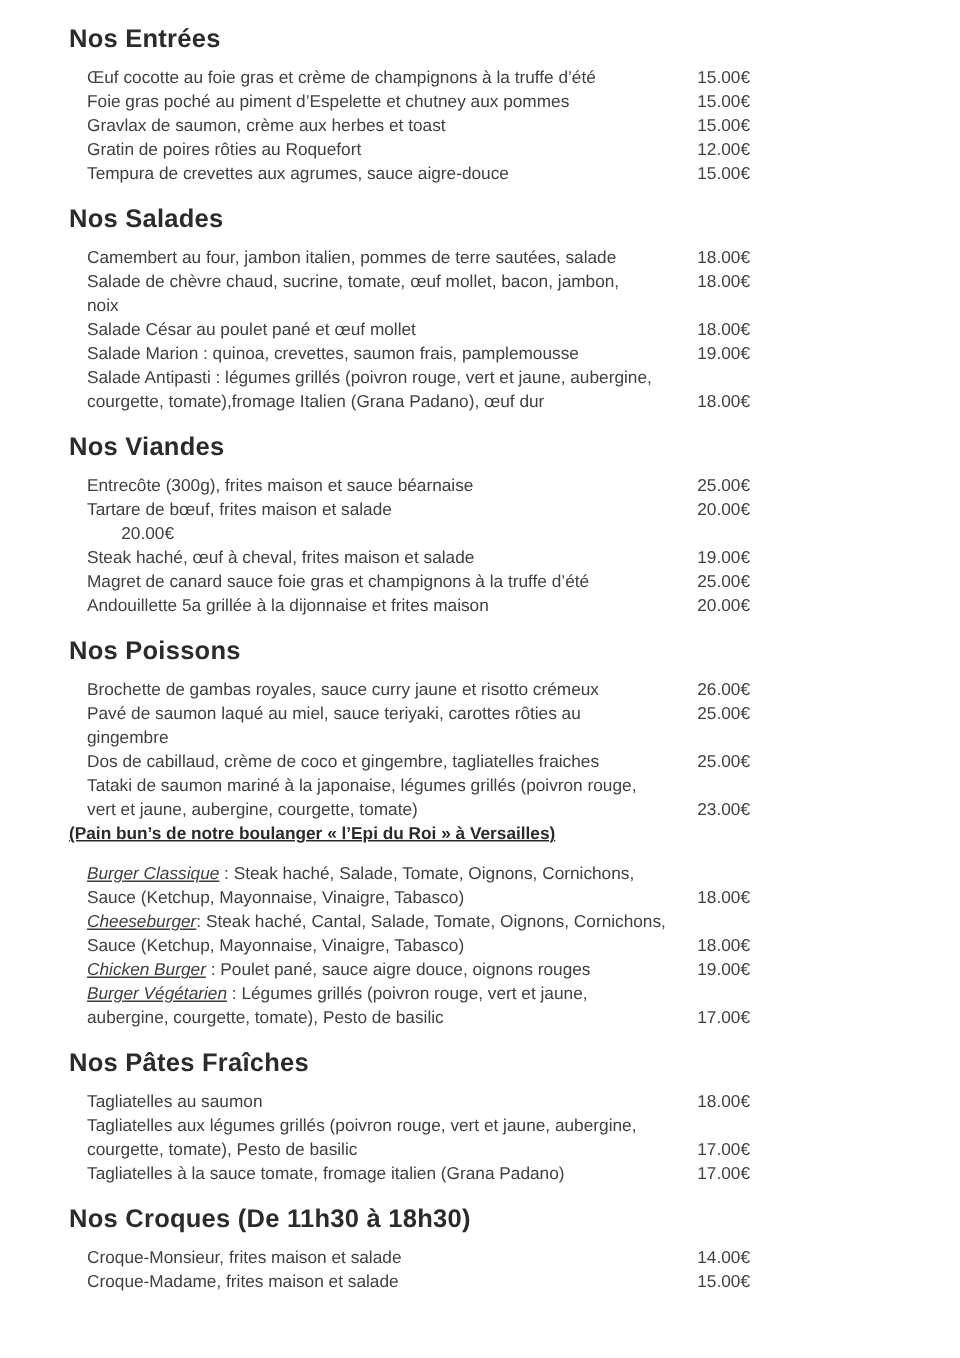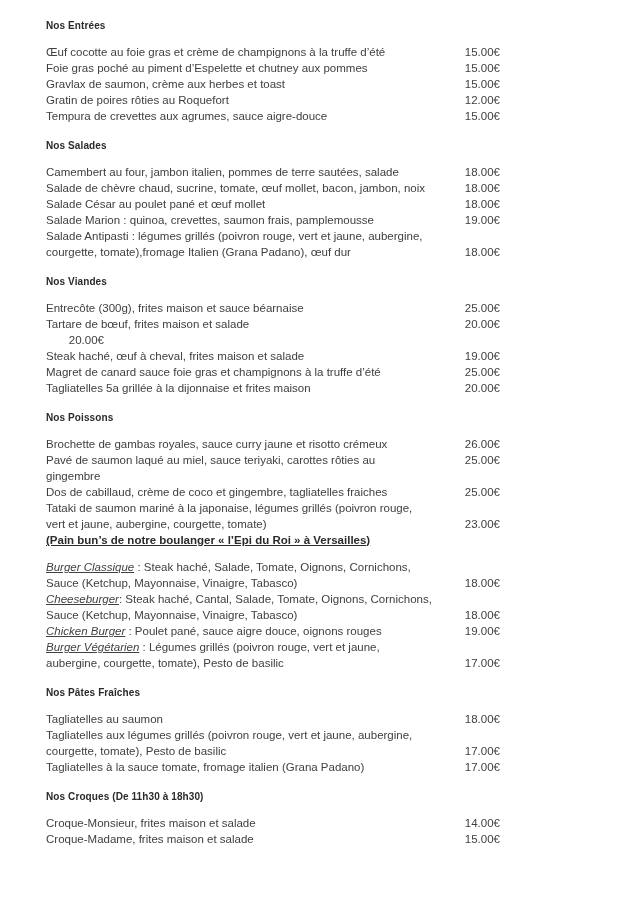--- a/index.html
+++ b/index.html
@@ -22,41 +22,42 @@
     box-sizing: border-box;
     padding: 18px 140px 0 46px;
   }
   .menu {
     width: 454px;
   }
   .section {
     width: 100%;
   }
   .section-heading {
-    font-size: 10px;
+    font-size: 17px;
     font-weight: bold;
     color: #2b2b2b;
     line-height: 15px;
     margin: 0;
     letter-spacing: 0.01em;
   }
   .section + .section > .section-heading,
   .section-heading.spaced {
     margin-top: 14px;
   }
   .section-heading-line2 {
     font-size: 11.5px;
     font-weight: bold;
     color: #2b2b2b;
     line-height: 16px;
     margin: 0;
     text-decoration: underline;
   }
   .items {
     margin-top: 11px;
+    margin-left: 12px;
   }
   .item {
     display: flex;
     align-items: flex-start;
     justify-content: space-between;
     font-size: 11.5px;
     line-height: 16px;
     color: #404040;
   }
   .item-name {
@@ -164,21 +165,21 @@
           </div>
           <div class="item">
             <span class="item-name">Steak haché, œuf à cheval, frites maison et salade</span>
             <span class="item-price">19.00€</span>
           </div>
           <div class="item">
             <span class="item-name">Magret de canard sauce foie gras et champignons à la truffe d’été</span>
             <span class="item-price">25.00€</span>
           </div>
           <div class="item">
-            <span class="item-name">Tagliatelles 5a grillée à la dijonnaise et frites maison</span>
+            <span class="item-name">Andouillette 5a grillée à la dijonnaise et frites maison</span>
             <span class="item-price">20.00€</span>
           </div>
         </div>
       </div>
       <div class="section">
         <div class="section-heading">Nos Poissons</div>
         <div class="items">
           <div class="item">
             <span class="item-name">Brochette de gambas royales, sauce curry jaune et risotto crémeux</span>
             <span class="item-price">26.00€</span>

